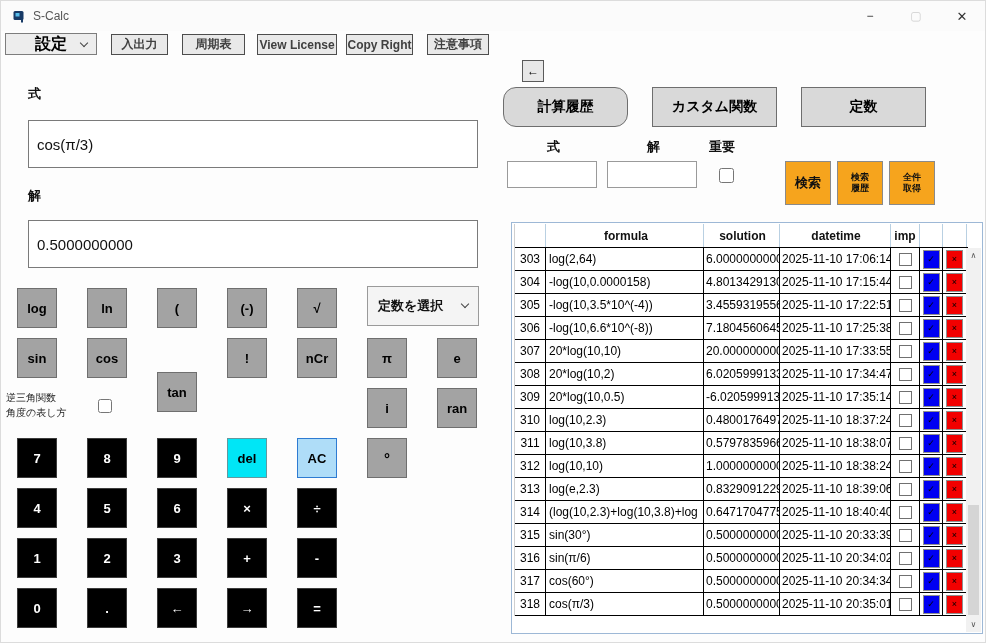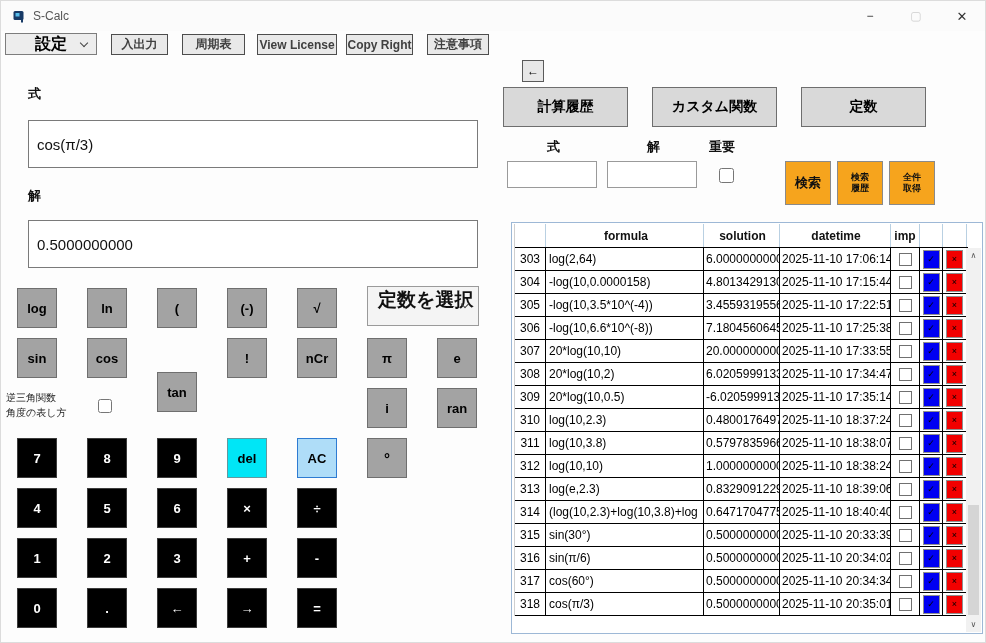--- a/index.html
+++ b/index.html
@@ -17,21 +17,21 @@
   
   .menu-btn { position:absolute; background:#e9e9e9; border:1px solid #4d4d4d; font-size:12px; font-weight:700; color:#404040; display:flex; align-items:center; justify-content:center; font-family:inherit; }
   .settings-select { position:absolute; left:4px; top:32px; width:92px; height:22px; background:#ededed; border:1px solid #7d7d7d; font-size:16px; font-weight:600; display:flex; align-items:center; justify-content:center; }
   .chev { width:6px; height:6px; border-left:1.5px solid #444; border-bottom:1.5px solid #444; transform:rotate(-45deg); margin-top:-3px; }
   .settings-select .chev { position:absolute; right:9px; top:9px; }
 
   
   .lbl { position:absolute; font-size:13px; font-weight:600; color:#111; }
   .bigfield { position:absolute; left:27px; width:450px; height:48px; border:1px solid #7a7a7a; background:#fff; font-size:15px; padding:0 8px; color:#111; font-family:inherit; }
   .fn-btn { position:absolute; width:40px; height:40px; background:#a3a3a3; border:1px solid #6f6f6f; font-size:13px; font-weight:700; color:#000; display:flex; align-items:center; justify-content:center; font-family:inherit; }
-  .const-select { position:absolute; left:366px; top:285px; width:112px; height:40px; background:#f4f4f4; border:1px solid #9a9a9a; font-size:19px; font-weight:600; color:#111; display:flex; align-items:flex-start; padding-left:10px; }
+  .const-select { position:absolute; left:366px; top:285px; width:112px; height:40px; background:#f4f4f4; border:1px solid #9a9a9a; font-size:13px; font-weight:600; color:#111; display:flex; align-items:center; padding-left:10px; }
   .const-select .chev { position:absolute; right:10px; top:17px; }
   .inv-note { position:absolute; left:5px; top:389px; font-size:10px; color:#222; line-height:1.5; }
   .np-key { position:absolute; width:40px; height:40px; background:#000; border:1px solid #3c3c3c; color:#fff; font-size:13px; font-weight:700; display:flex; align-items:center; justify-content:center; font-family:inherit; }
   .np-del { background:#00E6F6; color:#000; border:1px solid #62999f; }
   .np-ac  { background:#AFDDF8; color:#000; border:1px solid #2E7BD2; }
 
   
   .back-btn { position:absolute; left:521px; top:59px; width:22px; height:22px; background:#e7e7e7; border:1px solid #5a5a5a; font-size:12px; display:flex; align-items:center; justify-content:center; font-family:inherit; }
   .big-btn { position:absolute; width:125px; height:40px; background:#d9d9d9; border:1px solid #6e6e6e; font-size:14px; font-weight:700; color:#000; display:flex; align-items:center; justify-content:center; font-family:inherit; }
   .plbl { position:absolute; font-size:13px; font-weight:600; color:#111; }
@@ -141,21 +141,21 @@
   <button class="np-key" style="left:226px;top:537px;">+</button>
   <button class="np-key" style="left:296px;top:537px;">-</button>
 
   <button class="np-key" style="left:16px;top:587px;">0</button>
   <button class="np-key" style="left:86px;top:587px;">.</button>
   <button class="np-key" style="left:156px;top:587px;">←</button>
   <button class="np-key" style="left:226px;top:587px;">→</button>
   <button class="np-key" style="left:296px;top:587px;">=</button>
 
   <button class="back-btn">←</button>
-  <button class="big-btn" style="left:502px;top:86px;">計算履歴</button>
+  <button class="big-btn" style="left:502px;top:86px;border-radius:13px;">計算履歴</button>
   <button class="big-btn" style="left:651px;top:86px;">カスタム関数</button>
   <button class="big-btn" style="left:800px;top:86px;">定数</button>
 
   <span class="plbl" style="left:546px;top:137px;">式</span>
   <span class="plbl" style="left:646px;top:137px;">解</span>
   <span class="plbl" style="left:708px;top:137px;">重要</span>
   <input class="sfield" style="left: 506px; top: 160px;">
   <input class="sfield" style="left: 606px; top: 160px;">
   <input type="checkbox" style="position: absolute; left: 718px; top: 167px; width: 15px; height: 15px;">
 

